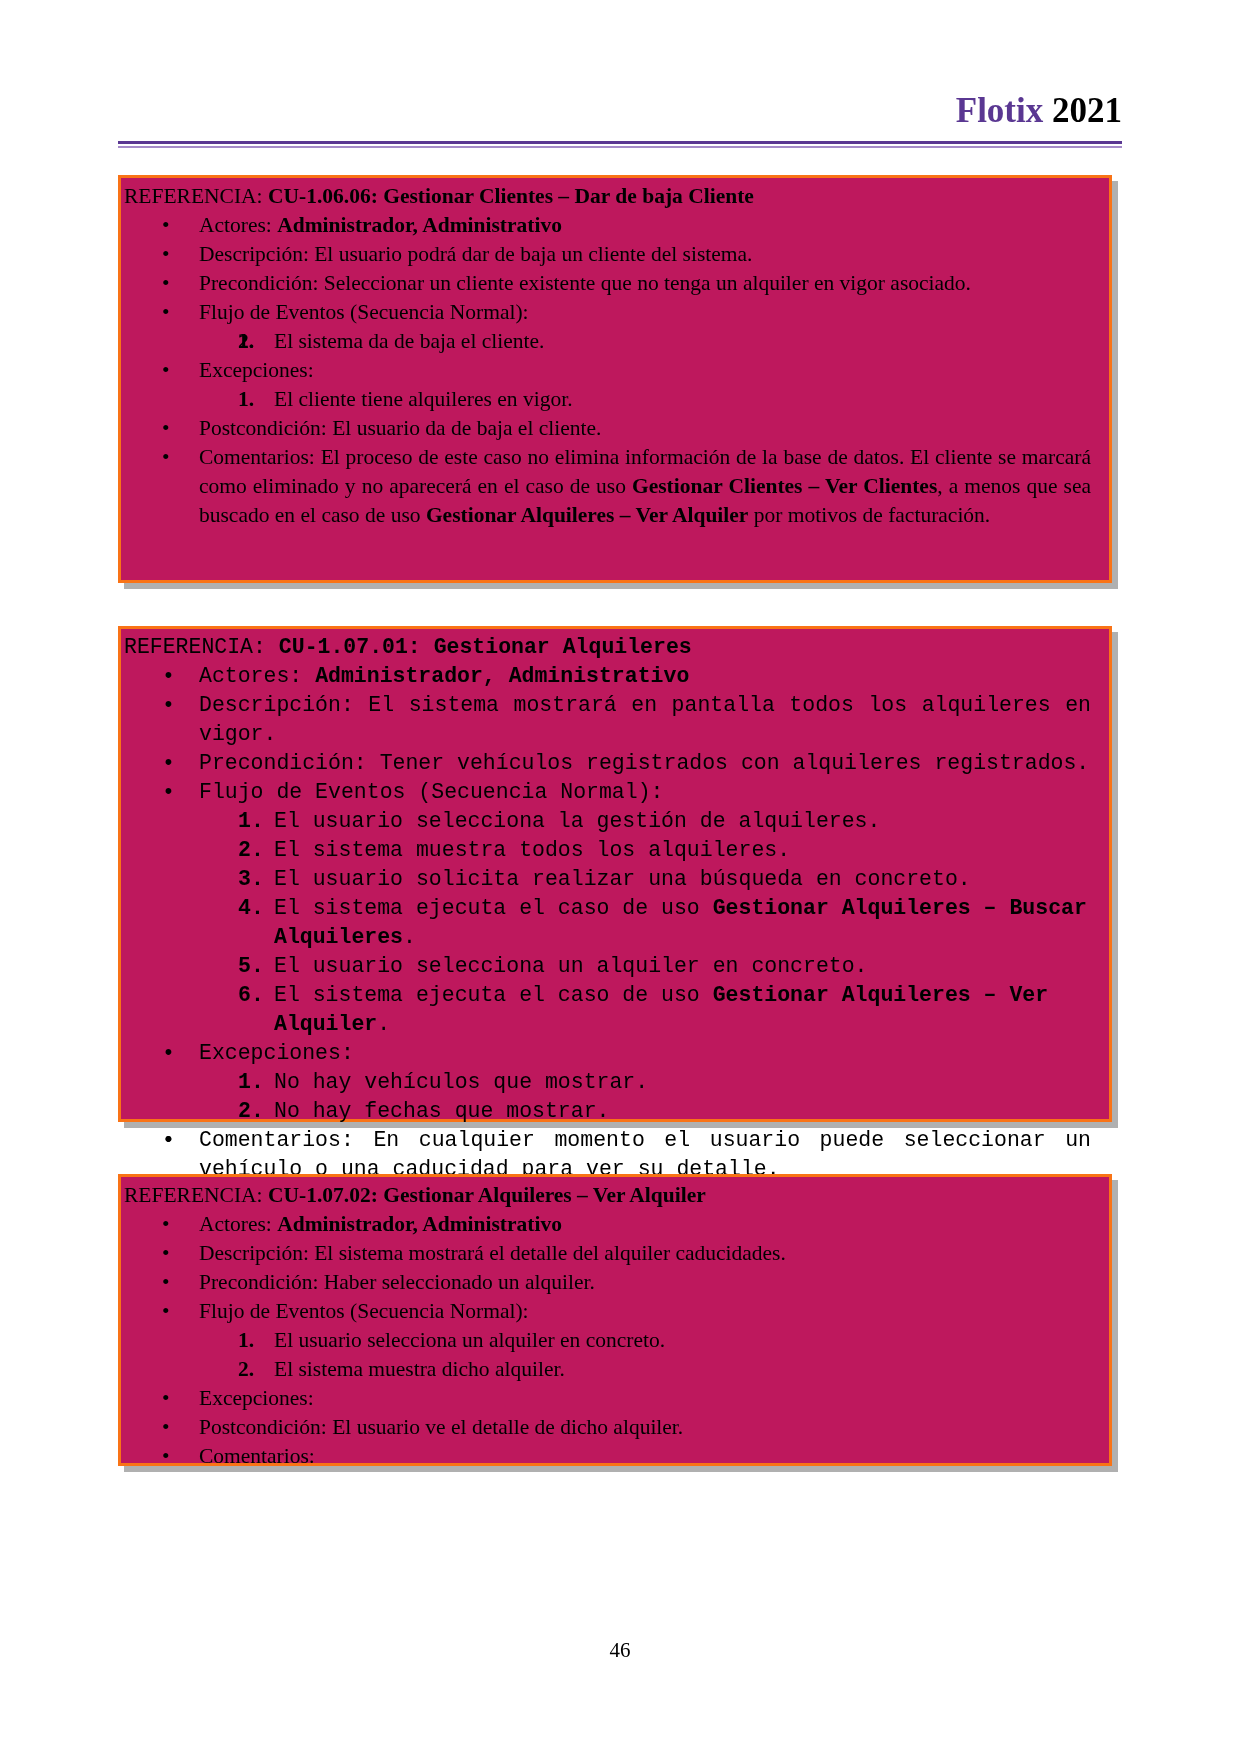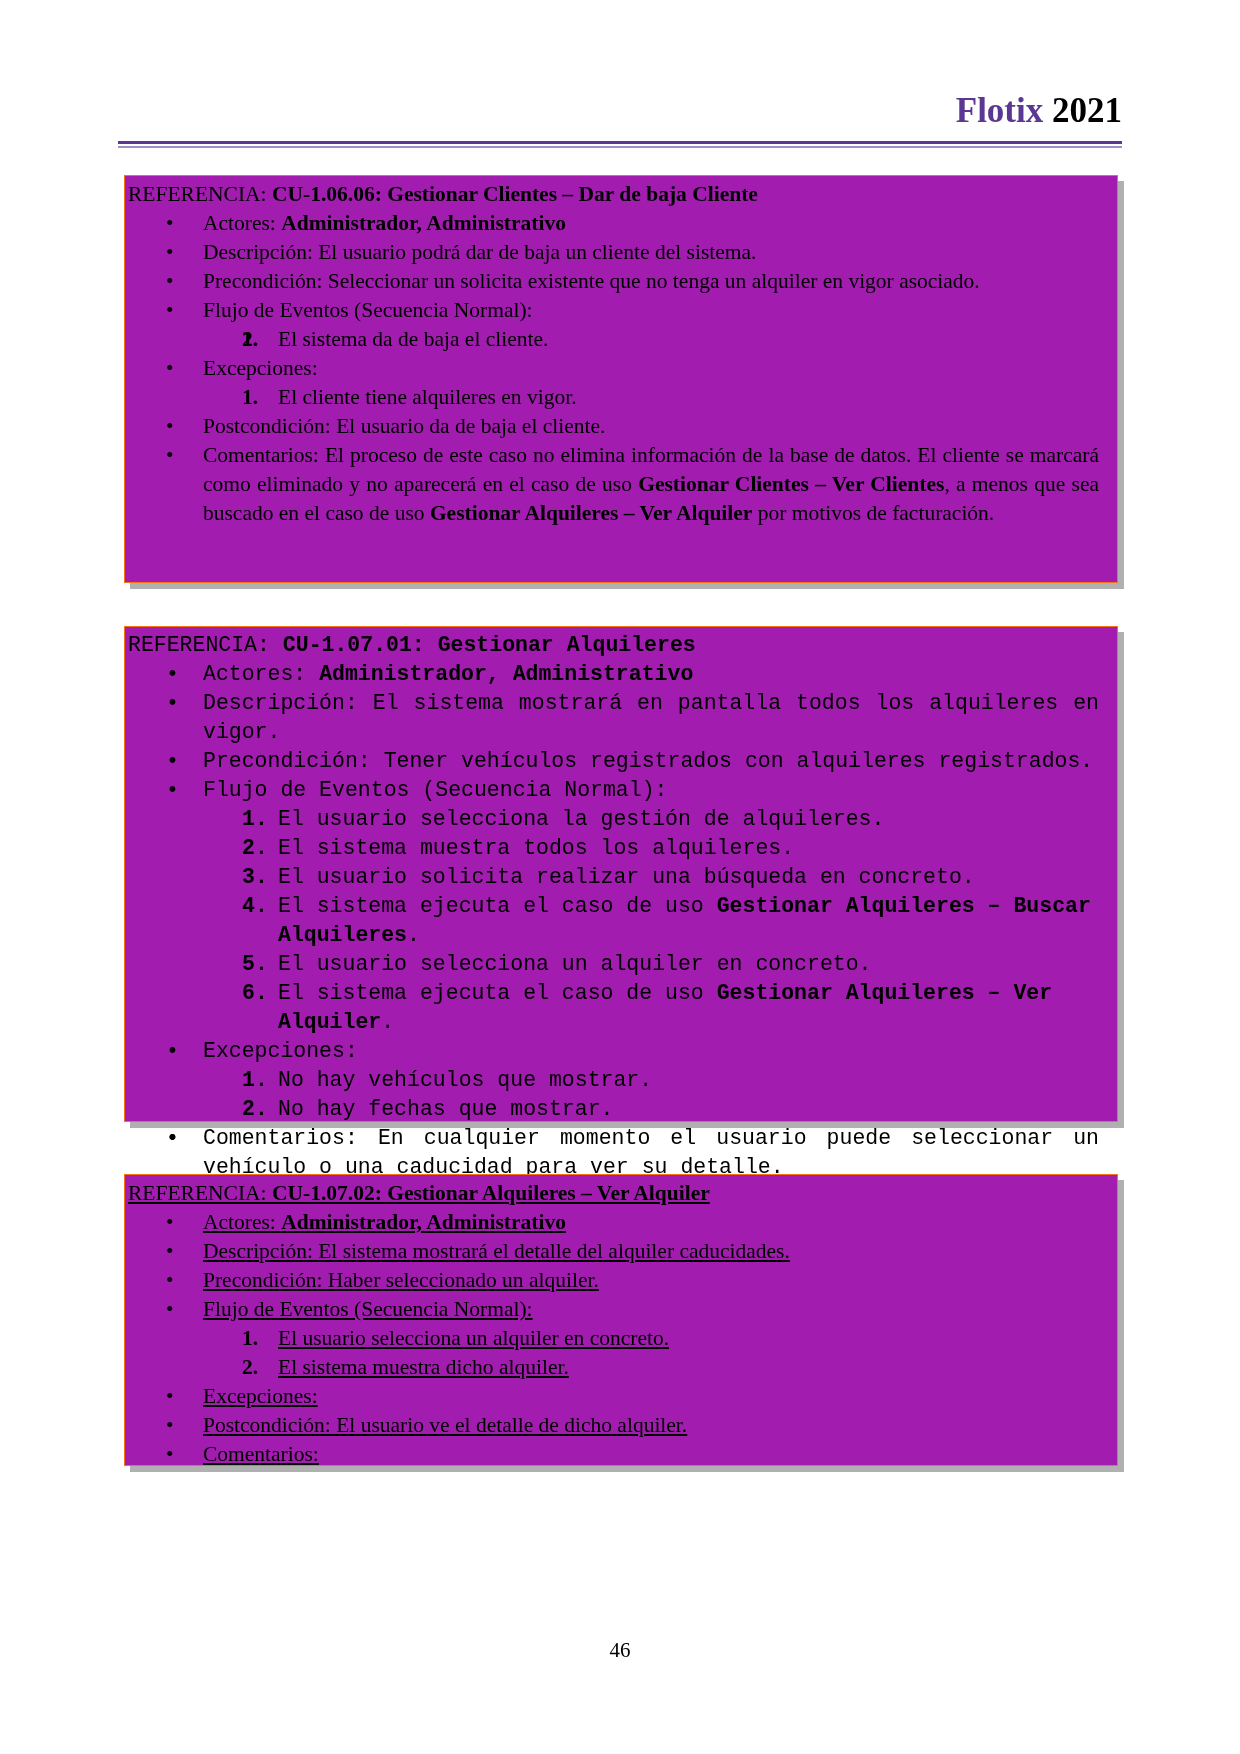--- a/index.html
+++ b/index.html
@@ -4,21 +4,21 @@
   <style>
     html, body { margin: 0; padding: 0; background: #ffffff; }
     body { width: 1240px; height: 1754px; position: relative; overflow: hidden;
       font-family: "Liberation Serif", "DejaVu Serif", serif; color: #000; }
     .header { position: absolute; left: 118px; top: 86px; width: 1004px; text-align: right;
       font-size: 35px; font-weight: bold; line-height: 50px; }
     .header .brand { color: #5a3792; }
     .header .year { color: #000; }
     .rule { position: absolute; left: 118px; width: 1004px; top: 141px; height: 3px; background: #5a3792; }
     .rule2 { position: absolute; left: 118px; width: 1004px; top: 146px; height: 2px; background: #a58bc9; }
-    .box { position: absolute; left: 124px; width: 994px; border: 1px solid #f97316; background: #a21caf;
+    .box { position: absolute; left: 118px; width: 994px; border: 3px solid #f97316; background: #be185d;
       box-shadow: 6px 6px 0 #b0b0b0; font-size: 21.5px; line-height: 29px; padding: 4px 0 4px 3px; box-sizing: border-box; }
     .box .ref { white-space: nowrap; }
     .box ul { list-style: none; margin: 0; padding: 0; }
     .item { position: relative; padding-left: 75px; padding-right: 18px; text-align: justify; }
     .item .bullet { position: absolute; left: 38px; top: 0; }
     .sub { position: relative; padding-left: 150px; }
     .sub .num { position: absolute; left: 114px; font-weight: bold; }
     b { font-weight: bold; }
     .pagenum { position: absolute; left: 0; width: 1240px; top: 1638px; text-align: center; font-size: 21px; }
   </style>
@@ -30,21 +30,21 @@
   <span class="year">2021</span>
 </div>
 <div class="rule"></div>
 <div class="rule2"></div>
 
 <div class="box" style="top:175px; height:408px;">
   <div class="ref"><span>REFERENCIA: </span><b>CU-1.06.06: Gestionar Clientes – Dar de baja Cliente</b></div>
   <ul>
     <li class="item"><span class="bullet">•</span><span>Actores: </span><b>Administrador, Administrativo</b></li>
     <li class="item"><span class="bullet">•</span><span>Descripción: El usuario podrá dar de baja un cliente del sistema.</span></li>
-    <li class="item"><span class="bullet">•</span><span>Precondición: Seleccionar un solicita existente que no tenga un alquiler en vigor asociado.</span></li>
+    <li class="item"><span class="bullet">•</span><span>Precondición: Seleccionar un cliente existente que no tenga un alquiler en vigor asociado.</span></li>
     <li class="item"><span class="bullet">•</span><span>Flujo de Eventos (Secuencia Normal):</span></li>
     <li class="sub"><span class="num">1.</span></li>
     <li class="sub"><span class="num">2.</span><span>El sistema da de baja el cliente.</span></li>
     <li class="item"><span class="bullet">•</span><span>Excepciones:</span></li>
     <li class="sub"><span class="num">1.</span><span>El cliente tiene alquileres en vigor.</span></li>
     <li class="item"><span class="bullet">•</span><span>Postcondición: El usuario da de baja el cliente.</span></li>
     <li class="item"><span class="bullet">•</span><span>Comentarios: El proceso de este caso no elimina información de la base de datos. El cliente se marcará como eliminado y no aparecerá en el caso de uso </span><b>Gestionar Clientes – Ver Clientes</b><span>, a menos que sea buscado en el caso de uso </span><b>Gestionar Alquileres – Ver Alquiler</b><span> por motivos de facturación.</span></li>
   </ul>
 </div>
 
@@ -62,21 +62,21 @@
     <li class="sub"><span class="num">5.</span><span>El usuario selecciona un alquiler en concreto.</span></li>
     <li class="sub"><span class="num">6.</span><span>El sistema ejecuta el caso de uso </span><b>Gestionar Alquileres – Ver Alquiler</b><span>.</span></li>
     <li class="item"><span class="bullet">•</span><span>Excepciones:</span></li>
     <li class="sub"><span class="num">1.</span><span>No hay vehículos que mostrar.</span></li>
     <li class="sub"><span class="num">2.</span><span>No hay fechas que mostrar.</span></li>
     <li class="item"><span class="bullet">•</span></li>
     <li class="item"><span class="bullet">•</span><span>Comentarios: En cualquier momento el usuario puede seleccionar un vehículo o una caducidad para ver su detalle.</span></li>
   </ul>
 </div>
 
-<div class="box" style="top:1174px; height:292px;text-decoration:underline;">
+<div class="box" style="top:1174px; height:292px;">
   <div class="ref"><span>REFERENCIA: </span><b>CU-1.07.02: Gestionar Alquileres – Ver Alquiler</b></div>
   <ul>
     <li class="item"><span class="bullet">•</span><span>Actores: </span><b>Administrador, Administrativo</b></li>
     <li class="item"><span class="bullet">•</span><span>Descripción: El sistema mostrará el detalle del alquiler caducidades.</span></li>
     <li class="item"><span class="bullet">•</span><span>Precondición: Haber seleccionado un alquiler.</span></li>
     <li class="item"><span class="bullet">•</span><span>Flujo de Eventos (Secuencia Normal):</span></li>
     <li class="sub"><span class="num">1.</span><span>El usuario selecciona un alquiler en concreto.</span></li>
     <li class="sub"><span class="num">2.</span><span>El sistema muestra dicho alquiler.</span></li>
     <li class="item"><span class="bullet">•</span><span>Excepciones:</span></li>
     <li class="item"><span class="bullet">•</span><span>Postcondición: El usuario ve el detalle de dicho alquiler.</span></li>

